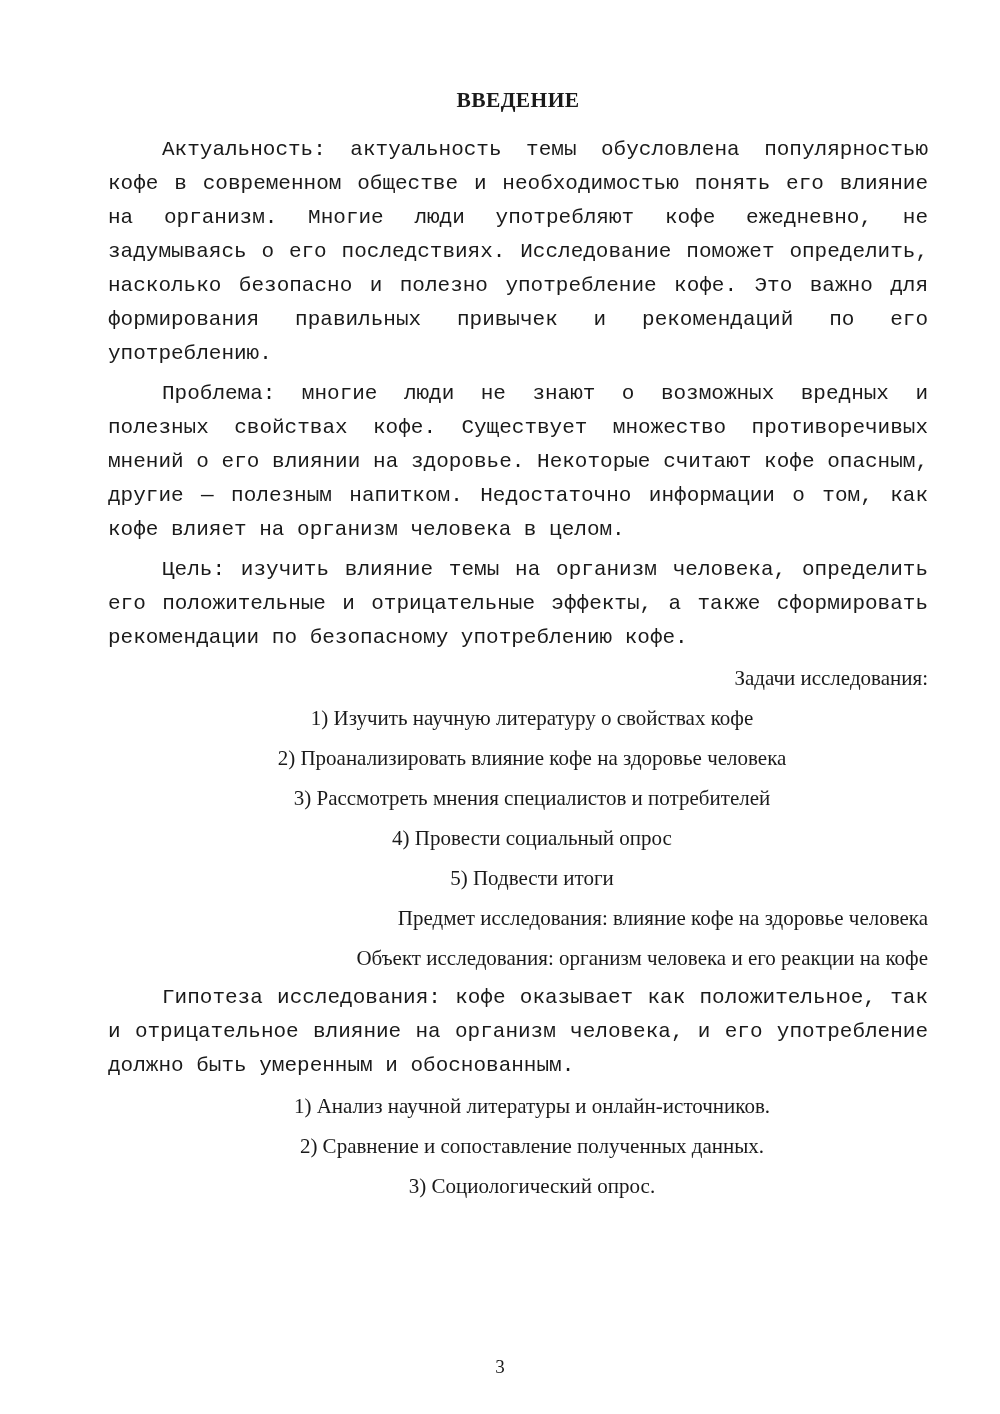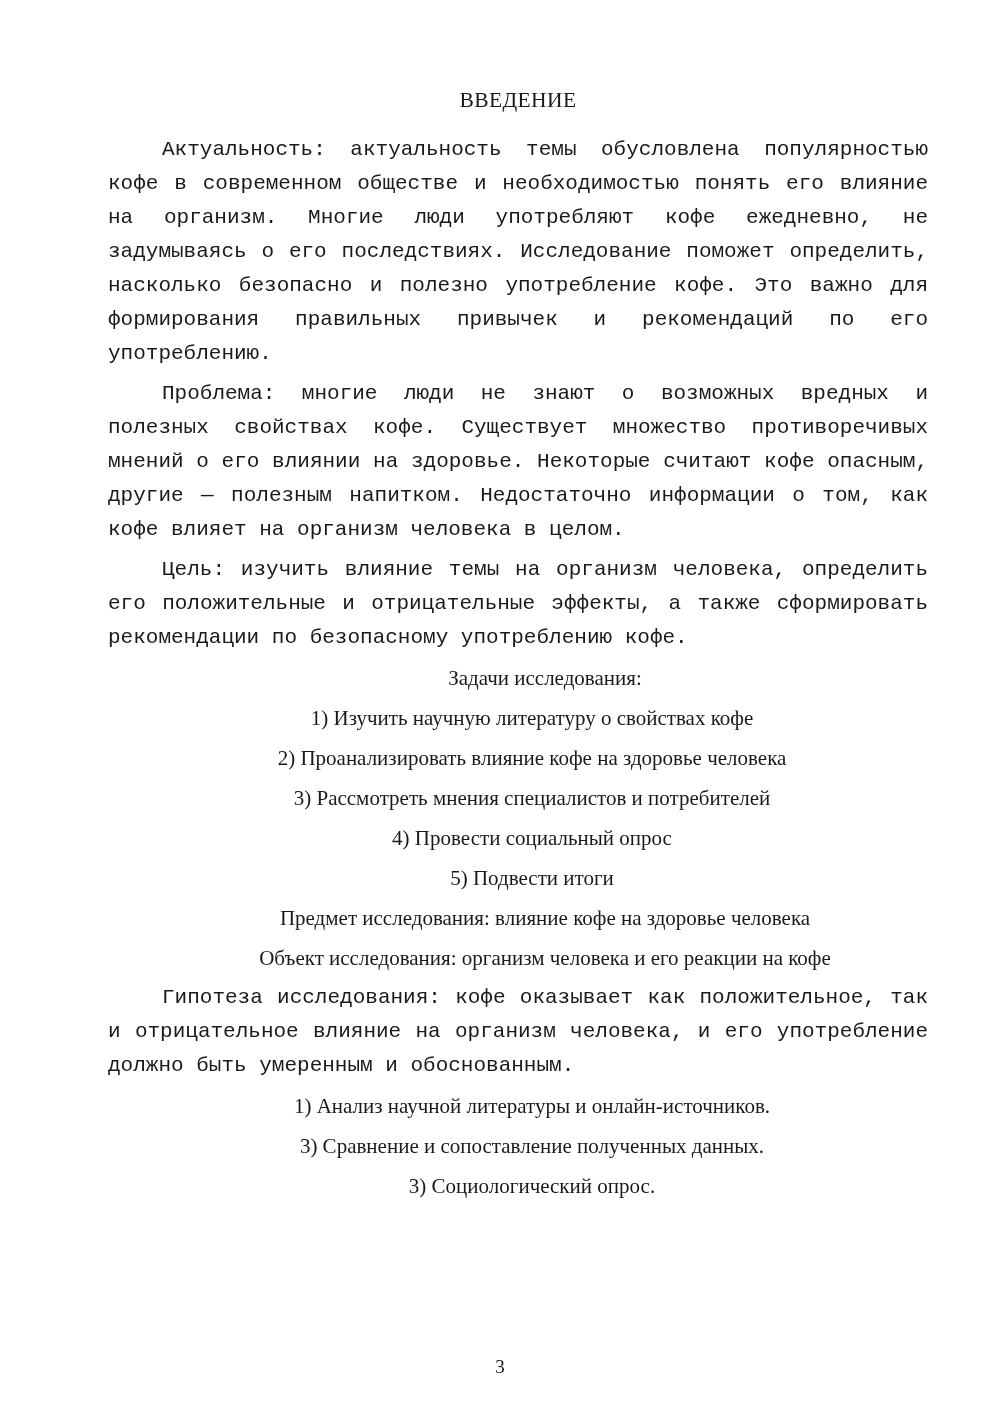--- a/index.html
+++ b/index.html
@@ -17,21 +17,21 @@
   }
   .page {
     box-sizing: border-box;
     width: 1000px;
     height: 1414px;
     padding: 88px 72px 40px 108px;
     position: relative;
   }
   .doc-title {
     text-align: center;
-    font-weight: normal;
+    font-weight: bold;
     font-size: 21.5px;
     letter-spacing: 0.4px;
     margin: 0 0 20px 0;
   }
   .para {
     font-size: 21px;
     line-height: 1.62;
     text-align: justify;
     text-justify: inter-word;
     text-indent: 54px;
@@ -43,21 +43,21 @@
     font-size: 21px;
     line-height: 1.62;
     text-align: center;
     text-indent: 0;
     margin: 0 0 6px 0;
     padding-left: 28px;
   }
   .sub-para {
     font-size: 21px;
     line-height: 1.62;
-    text-align: center;
+    text-align: right;
     text-indent: 54px;
     margin: 0 0 6px 0;
   }
   .page-number {
     position: absolute;
     bottom: 36px;
     left: 0;
     width: 1000px;
     text-align: center;
     font-size: 19px;
@@ -83,17 +83,17 @@
   <p class="list-item">4) Провести социальный опрос</p>
   <p class="list-item">5) Подвести итоги</p>
 
   <p class="sub-para">Предмет исследования: влияние кофе на здоровье человека</p>
   <p class="sub-para">Объект исследования: организм человека и его реакции на кофе</p>
 
   <p class="para">Гипотеза исследования: кофе оказывает как положительное, так и отрицательное влияние на организм человека, и его употребление должно быть умеренным и обоснованным.</p>
 
 
   <p class="list-item">1) Анализ научной литературы и онлайн-источников.</p>
-  <p class="list-item">3) Сравнение и сопоставление полученных данных.</p>
+  <p class="list-item">2) Сравнение и сопоставление полученных данных.</p>
   <p class="list-item">3) Социологический опрос.</p>
 
   <div class="page-number">3</div>
 </div>
 
 </body></html>

